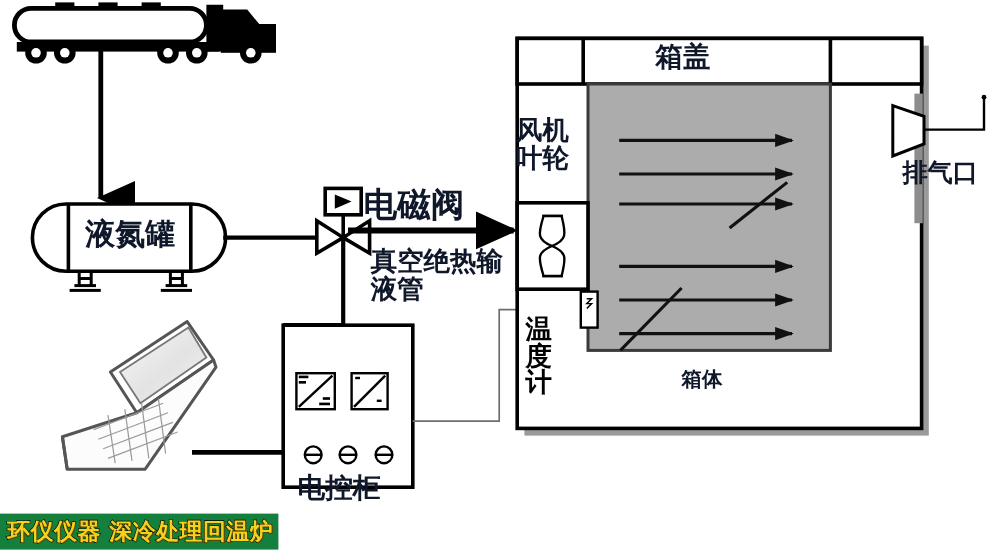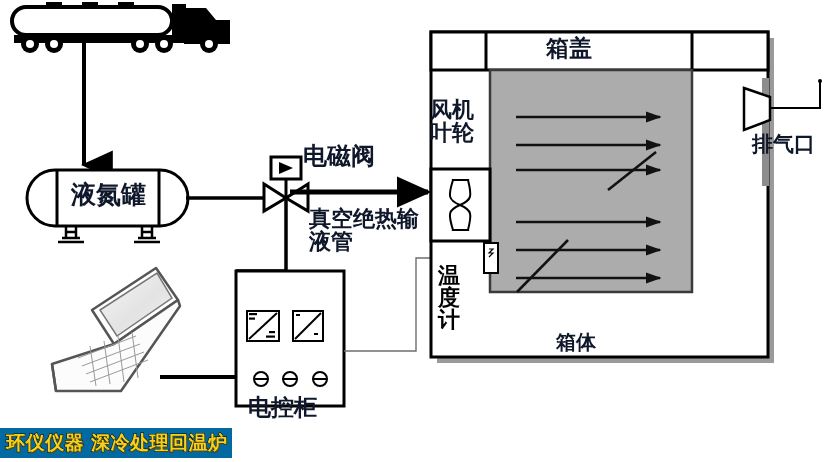--- a/index.html
+++ b/index.html
@@ -38,21 +38,21 @@
     color: #000000;
     line-height: 1.0;
     text-align: center;
   }
   
   #watermark {
     position: absolute;
     left: 0;
     top: 428px;
     height: 30px;
-    background: #0369a1;
+    background: #15803d;
     display: flex;
     align-items: center;
     padding: 0 4px 0 6px;
   }
   #watermark-text {
     font-family: "DejaVu Sans", "Liberation Sans", sans-serif;
     font-weight: 700;
     font-size: 19px;
     color: #f5d01e;
     -webkit-text-stroke: 1px #000000;
@@ -248,31 +248,31 @@
 
       <path d="M 744 88 L 770 97 L 770 120 L 744 130 Z" fill="#ffffff" stroke="#000000" stroke-width="2.5"></path>
 
       <polyline points="770,108 820,108 820,82" fill="none" stroke="#000000" stroke-width="2"></polyline>
       <circle cx="820" cy="81" r="2" fill="#000000"></circle>
     </g>
   </svg>
 
   <div class="lbl" style="left:71px; top:182px; font-size:25px;">液氮罐</div>
 
-  <div class="lbl" style="left:303px; top:144px; font-size:24px;">电磁阀</div>
+  <div class="lbl" style="left:303px; top:156px; font-size:28px;">电磁阀</div>
 
   <div class="lbl" style="left:289px; top:207px; font-size:22px;margin-left:20px;">真空绝热输<br>液管</div>
 
   <div class="lbl" style="left:430px; top:98px; font-size:22px;">风机<br>叶轮</div>
 
   <div class="lbl-v" style="left:436px; top:265px; font-size:22px; width:26px;">温<br>度<br>计</div>
 
   <div class="lbl" style="left:546px; top:36px; font-size:23px;">箱盖</div>
 
-  <div class="lbl" style="left:556px; top:309px; font-size:20px;margin-top:23px;">箱体</div>
+  <div class="lbl" style="left:568px; top:309px; font-size:17px;">箱体</div>
 
   <div class="lbl" style="left:752px; top:121px; font-size:21px;margin-top:12px;">排气口</div>
 
   <div class="lbl" style="left:248px; top:395px; font-size:23px;text-align:right;">电控柜</div>
 
   <div id="watermark">
     <span id="watermark-text">环仪仪器 深冷处理回温炉</span>
   </div>
 
 </div>

